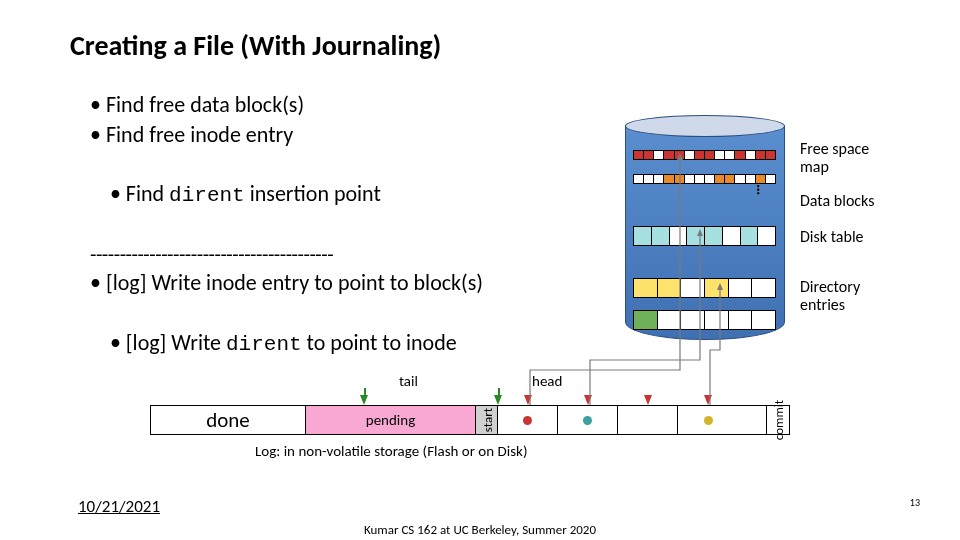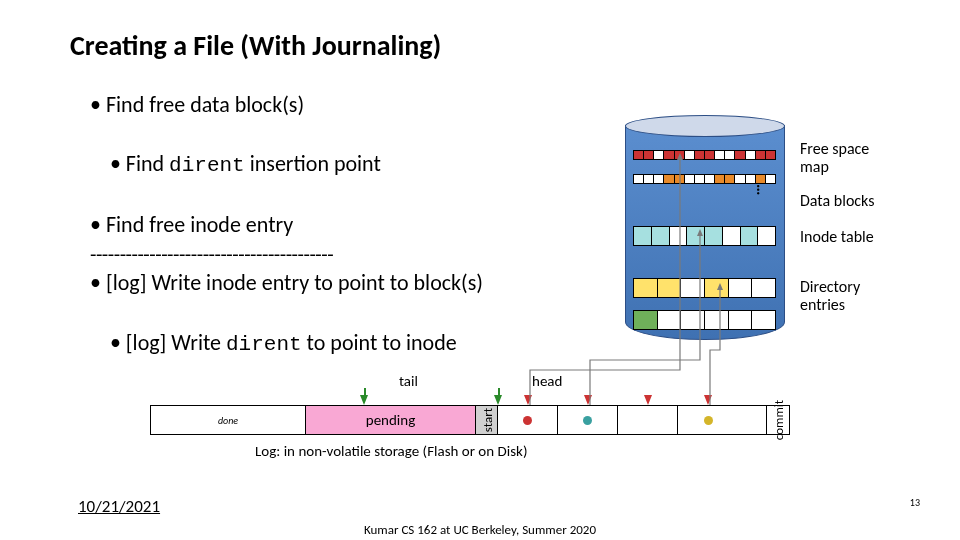--- a/index.html
+++ b/index.html
@@ -98,21 +98,21 @@
   
   .logbar {
     position: absolute;
     left: 150px;
     top: 405px;
     width: 640px;
     height: 30px;
     border: 1px solid #000;
     display: flex;
   }
-  .logbar .done    { width: 155px; background: #fff; border-right:1px solid #000; display:flex;align-items:center;justify-content:center; font-size:10px;font-style:italic;}
+  .logbar .done    { width: 155px; background: #fff; border-right:1px solid #000; display:flex;align-items:center;justify-content:center; font-size:21px;}
   .logbar .pending { width: 170px; background: #f9a8d4; border-right:1px solid #000; display:flex;align-items:center;justify-content:center; font-size:15px;}
   .logbar .start   { width: 22px; background:#d0d0d0; border-right:1px solid #000; position:relative; }
   .logbar .start span{ position:absolute; left:50%; top:50%; transform:translate(-50%,-50%) rotate(-90deg); font-size:13px; white-space:nowrap;}
   .logbar .entries { flex:1; background:#fff; border-right:1px solid #000; position:relative; }
   .logbar .commit  { width: 22px; background:#fff; position:relative; }
   .logbar .commit span{ position:absolute; left:50%; top:50%; transform:translate(-50%,-50%) rotate(-90deg); font-size:13px; white-space:nowrap;}
 
   .logbar .entries .slot {
     position:absolute;
     top:0; height:28px; width:60px;
@@ -170,24 +170,24 @@
     margin-left:34px;
   }
 </style>
 </head>
 <body>
 
 <div class="title">Creating a File (With Journaling)</div>
 
 <div class="bullets">
   <div>• Find free data block(s)</div>
+  <div>• Find free inode entry</div>
   <div>
     <span>• Find </span><span class="mono">dirent</span><span> insertion point</span>
   </div>
-  <div>• Find free inode entry</div>
   <div class="sep">-----------------------------------------</div>
   <div>• [log] Write inode entry to point to block(s)</div>
   <div>
     <span>• [log] Write </span><span class="mono">dirent</span><span> to point to inode</span>
   </div>
 </div>
 
 <div class="disk">
   <div class="body"></div>
   <div class="top"></div>
@@ -253,21 +253,21 @@
     <div class="cell"></div>
     <div class="cell"></div>
     <div class="cell"></div>
   <div class="cell"></div>
     <div class="cell"></div>
 </div>
 
 <div class="disk-label" style="left:800px; top:140px; white-space:pre;">Free space
 map</div>
 <div class="disk-label" style="left:800px; top:192px;">Data blocks</div>
-<div class="disk-label" style="left:800px; top:228px;">Inode table</div>
+<div class="disk-label" style="left:800px; top:228px;">Disk table</div>
 <div class="disk-label" style="left:800px; top:278px; white-space:pre;">Directory
 entries</div>
 
 <div class="tail-label" style="left:355px;">tail</div>
 <div class="head-label" style="left:488px;">head</div>
 
 <div class="arrow-stem" style="left:364px; top:388px; height:8px; background:#2a8a2a;"></div>
 <div class="arrow-down" style="left:360px; top:395px; border-top-color:#2a8a2a;"></div>
 
 <div class="arrow-stem" style="left:498px; top:388px; height:8px; background:#2a8a2a;"></div>

